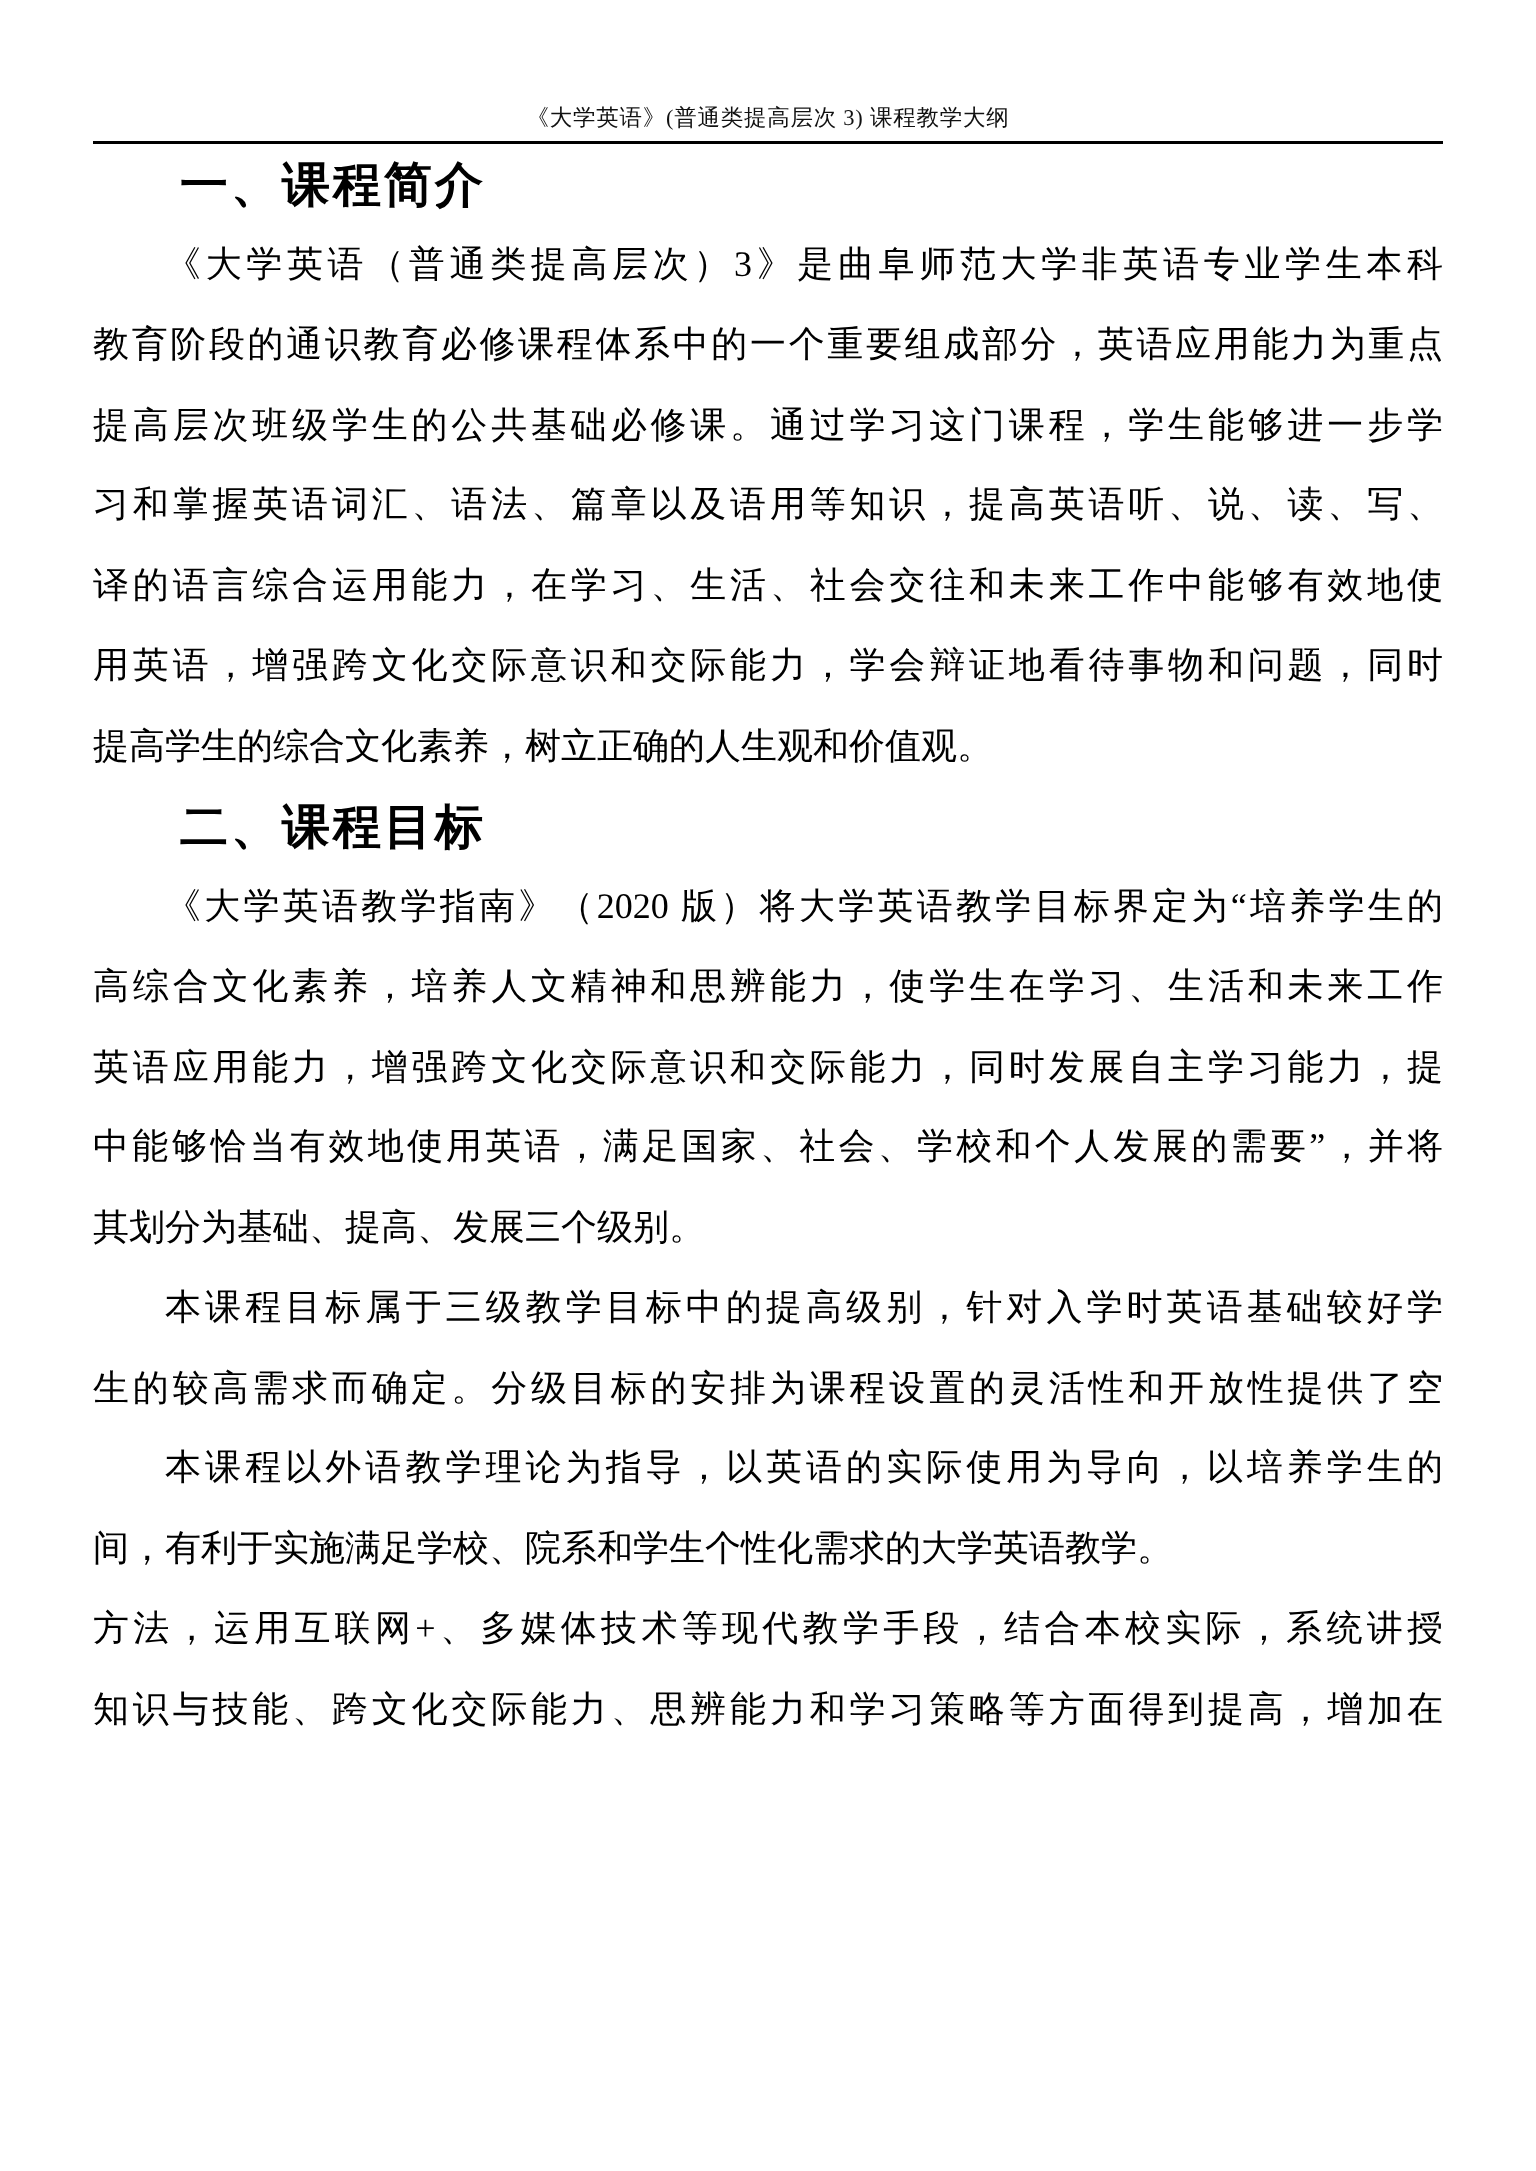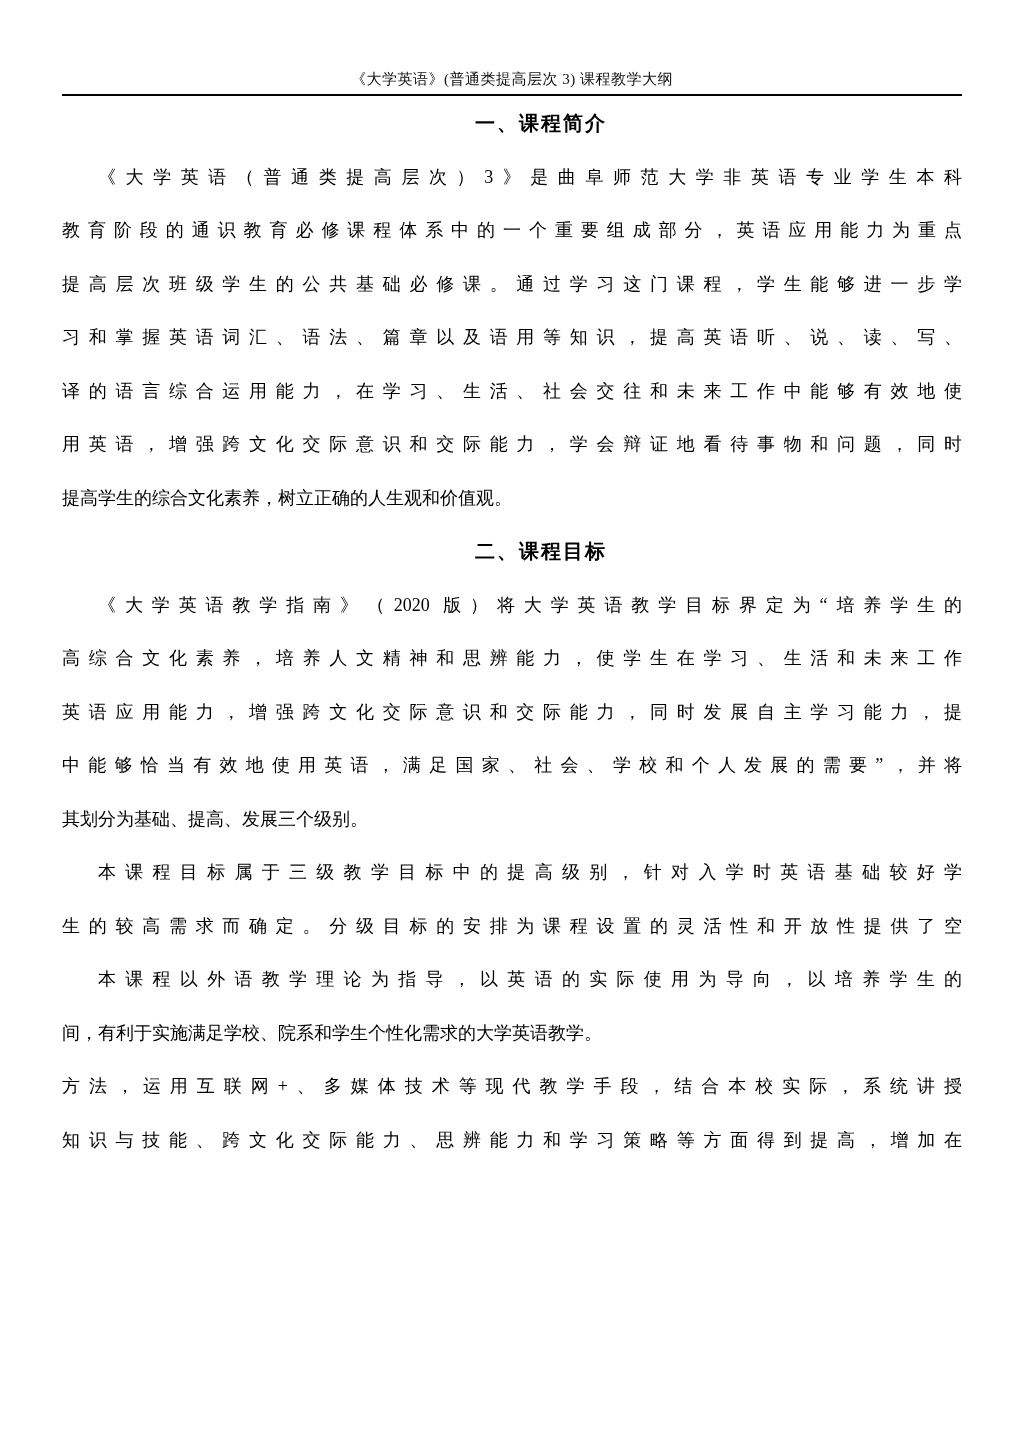--- a/index.html
+++ b/index.html
@@ -31,33 +31,32 @@
     height: 0;
     border-bottom: 2.5px solid #000000;
     margin-top: 4px;
   }
   .content {
     margin-top: 1px;
   }
   .heading {
     height: 53.5px;
     line-height: 53.5px;
-    font-size: 20px;
+    font-size: 32px;
     font-weight: bold;
     padding-left: 58px;
     font-family: "Liberation Sans", "DejaVu Sans", sans-serif;
     letter-spacing: 2px;
     white-space: nowrap;
     overflow: hidden;
-    text-align: center;
   }
   .line {
     height: 53.5px;
     line-height: 53.5px;
-    font-size: 18px;
+    font-size: 24px;
     text-align: justify;
     text-align-last: left;
     overflow: hidden;
   }
   .line.justify {
     text-align-last: justify;
   }
   .line.indent {
     text-indent: 2em;
   }

